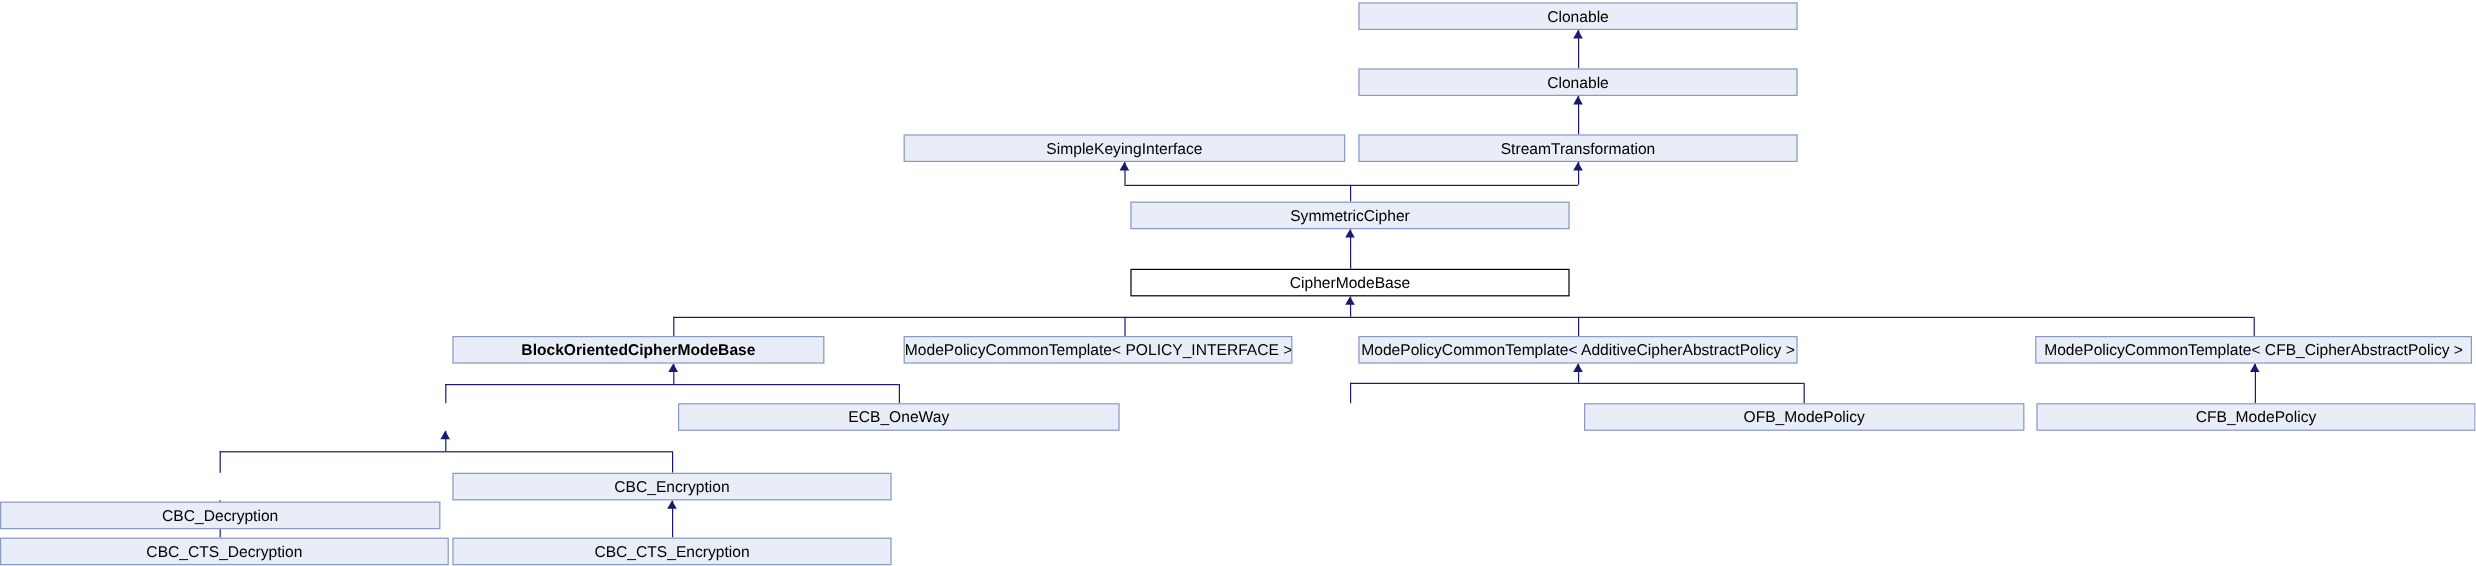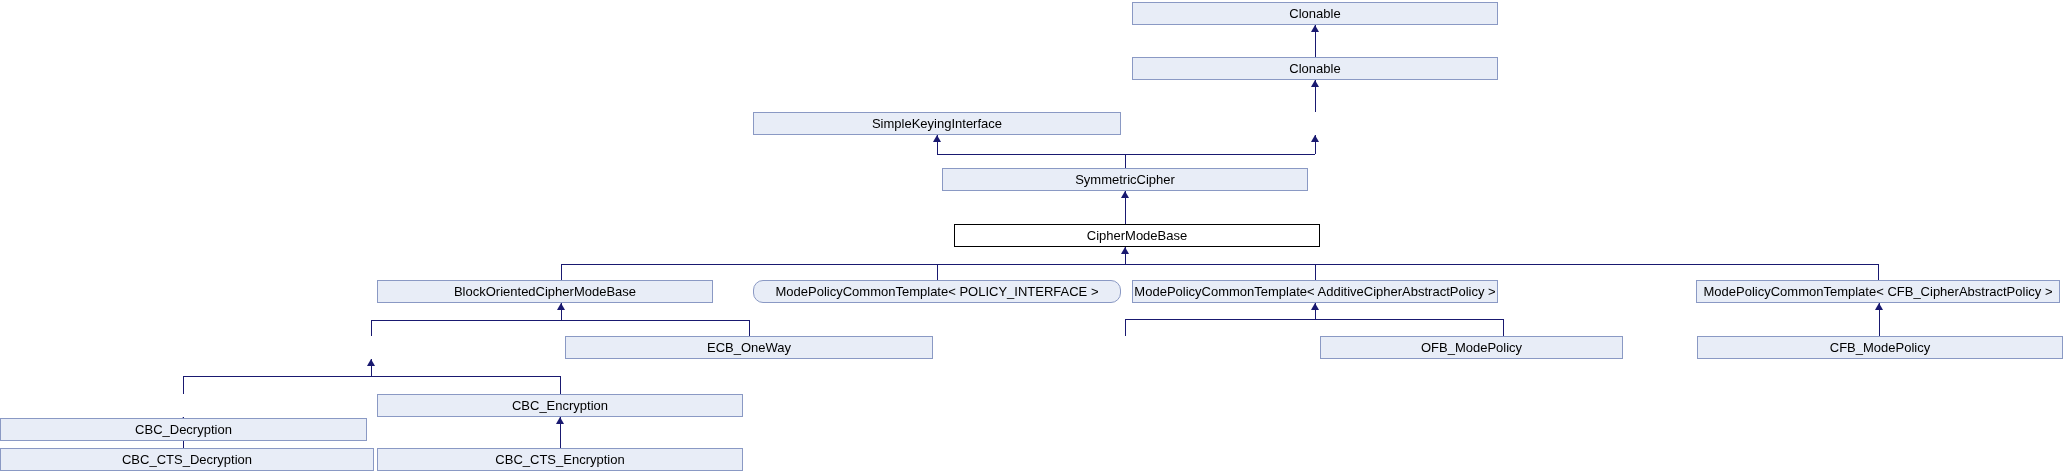--- a/index.html
+++ b/index.html
@@ -20,21 +20,20 @@
     font-size: 13px;
     line-height: 21px;
     text-align: center;
     white-space: nowrap;
     overflow: hidden;
     cursor: pointer;
   }
   .node.highlight {
     background: var(--highlight-fill, #ffffff);
     border: 1px solid var(--highlight-border, #000000);
-    margin-left: 12px;
   }
   .edge-line {
     position: absolute;
     background: var(--edge-color, #191970);
   }
   .arrowhead {
     position: absolute;
     width: 0;
     height: 0;
     border-left: 4px solid transparent;
@@ -82,26 +81,27 @@
     <div class="arrowhead" style="left: 1121px; top: 247px;"></div>
     <div class="arrowhead" style="left: 557px; top: 303px;"></div>
     <div class="arrowhead" style="left: 1311px; top: 303px;"></div>
     <div class="arrowhead" style="left: 1875px; top: 303px;"></div>
     <div class="arrowhead" style="left: 367px; top: 359px;"></div>
     <div class="arrowhead" style="left: 179px; top: 417px;"></div>
     <div class="arrowhead" style="left: 556px; top: 417px;"></div>
     <div class="node" style="left: 1132px; top: 2px; width: 366px; height: 23px;">Clonable</div>
     <div class="node" style="left: 1132px; top: 57px; width: 366px; height: 23px;">Clonable</div>
     <div class="node" style="left: 753px; top: 112px; width: 368px; height: 23px; text-align: center;">SimpleKeyingInterface</div>
+    <div class="node" style="left: 1132px; top: 112px; width: 366px; height: 23px;">StreamTransformation</div>
     <div class="node" style="left: 942px; top: 168px; width: 366px; height: 23px;">SymmetricCipher</div>
     <div class="node highlight" style="left: 942px; top: 224px; width: 366px; height: 23px;">CipherModeBase</div>
-    <div class="node" style="left: 377px; top: 280px; width: 336px; height: 23px;">BlockOrientedCipherModeBase</div>
-    <div class="node" style="left: 753px; top: 280px; width: 368px; height: 23px; border-radius: 10px;">ModePolicyCommonTemplate&lt; POLICY_INTERFACE &gt;</div>
+    <div class="node" style="left: 377px; top: 280px; width: 310px; height: 23px; font-weight: bold;">BlockOrientedCipherModeBase</div>
+    <div class="node" style="left: 753px; top: 280px; width: 324px; height: 23px;">ModePolicyCommonTemplate&lt; POLICY_INTERFACE &gt;</div>
     <div class="node" style="left: 1696px; top: 280px; width: 364px; height: 23px;">ModePolicyCommonTemplate&lt; CFB_CipherAbstractPolicy &gt;</div>
     <div class="node" style="left: 1132px; top: 280px; width: 366px; height: 23px;">ModePolicyCommonTemplate&lt; AdditiveCipherAbstractPolicy &gt;</div>
     <div class="node" style="left: 565px; top: 336px; width: 368px; height: 23px;">ECB_OneWay</div>
-    <div class="node" style="left: 1320px; top: 336px; width: 303px; height: 23px;">OFB_ModePolicy</div>
+    <div class="node" style="left: 1320px; top: 336px; width: 367px; height: 23px;">OFB_ModePolicy</div>
     <div class="node" style="left: 1697px; top: 336px; width: 366px; height: 23px;">CFB_ModePolicy</div>
     <div class="node" style="left: 0px; top: 394px; width: 367px; height: 23px; margin-top: 24px;">CBC_Decryption</div>
     <div class="node" style="left: 377px; top: 394px; width: 366px; height: 23px;">CBC_Encryption</div>
     <div class="node" style="left: 0px; top: 448px; width: 374px; height: 23px;">CBC_CTS_Decryption</div>
     <div class="node" style="left: 377px; top: 448px; width: 366px; height: 23px;">CBC_CTS_Encryption</div>
   </div>
 
 </body></html>

